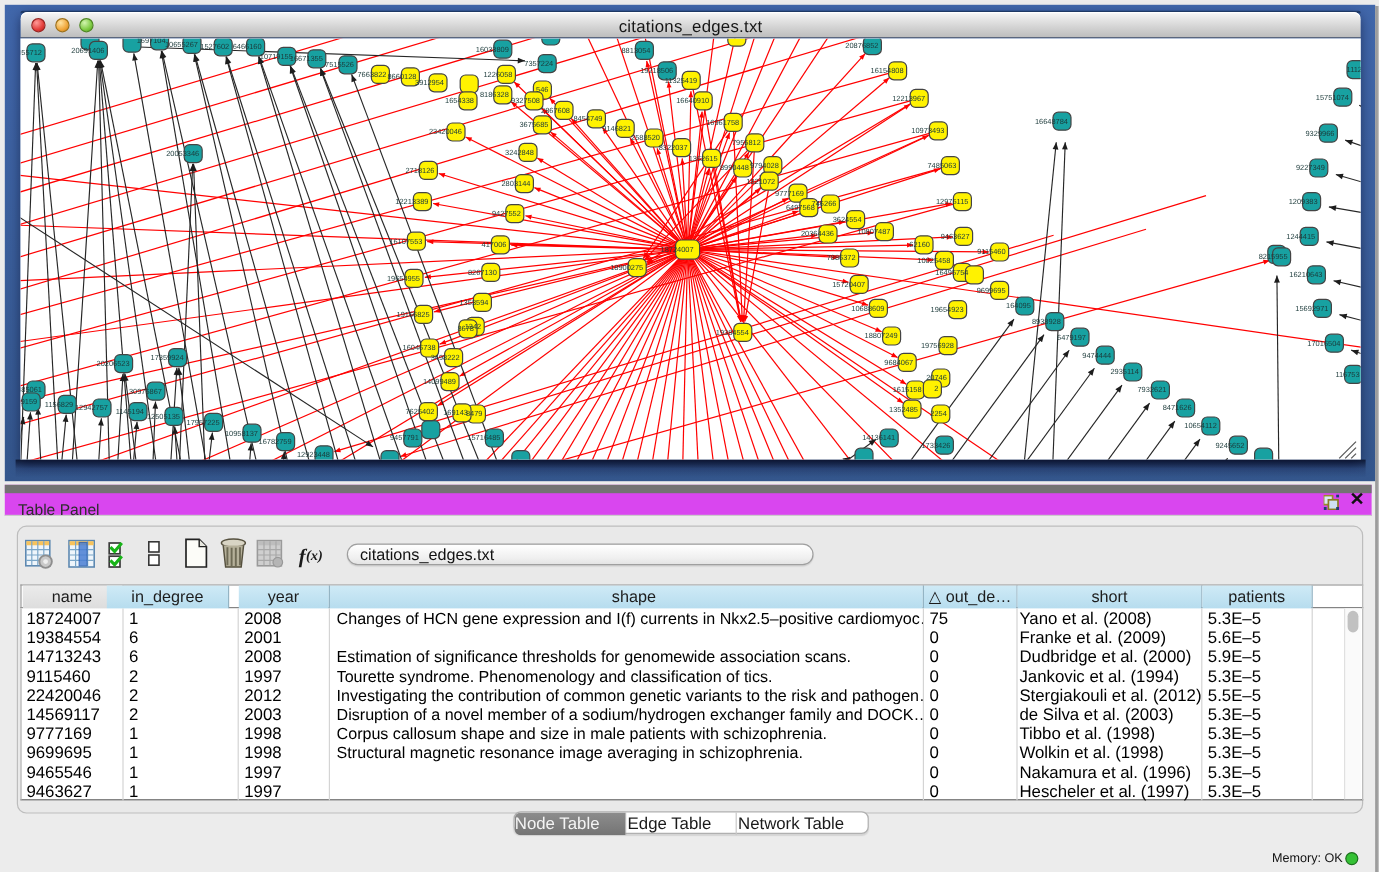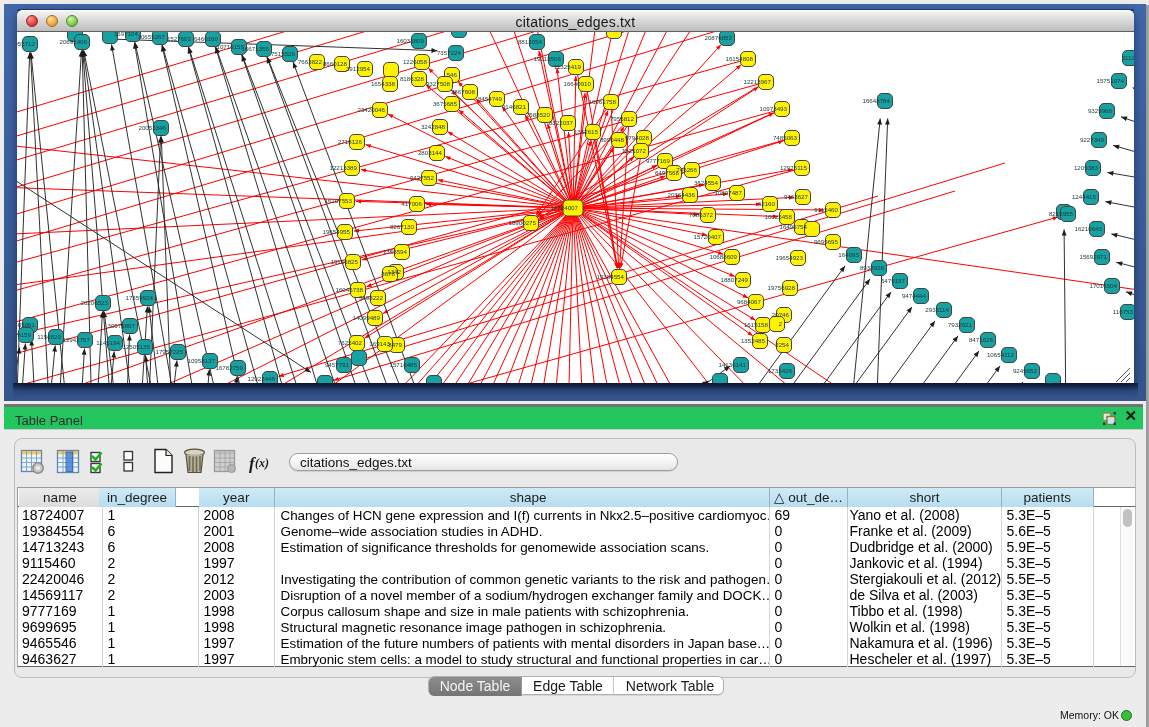--- a/index.html
+++ b/index.html
@@ -7,37 +7,37 @@
 #win{position:absolute;left:17px;top:10px;width:1117px;height:373px;border-radius:6px 6px 0 0;box-shadow:0 3px 10px rgba(5,10,40,.5)}
 #navline{position:absolute;left:17px;top:9px;width:1117px;height:1.5px;background:#23406f;border-radius:2px 2px 0 0}
 #winshadow{position:absolute;left:13px;top:383px;width:1125px;height:15px;background:linear-gradient(rgba(8,14,36,.8),rgba(25,40,85,.28) 50%,rgba(40,70,130,0) 100%)}
 #tbar{position:absolute;left:0;top:0;width:100%;height:22px;border-radius:6px 6px 0 0;background:linear-gradient(#f7f7f7,#d6d6d6 55%,#bdbdbd);border-bottom:1px solid #5f5f5f;box-shadow:inset 0 1px 0 #fff}
 .tl{position:absolute;top:4.5px;width:12px;height:12px;border-radius:50%}
 #tl1{left:8.5px;background:radial-gradient(circle at 35% 30%,#ff9a98,#e33d3a 60%,#b01e1c);border:1px solid #9a2321}
 #tl2{left:28.5px;background:radial-gradient(circle at 35% 30%,#ffe3a0,#f0a63a 60%,#c07d16);border:1px solid #9e7018}
 #tl3{left:48.5px;background:radial-gradient(circle at 35% 30%,#d2f4af,#7ecb43 60%,#4f9a1d);border:1px solid #4e8721}
 #title{position:absolute;top:3.5px;width:100%;text-align:center;font-size:14px;letter-spacing:.2px;color:#161616}
 #canvas{position:absolute;left:0;top:22px;width:1117px;height:351px;background:#fff;overflow:hidden}
-#tpstrip{position:absolute;left:4px;top:404px;width:1139px;height:26px;background:#22c55e;border-top:3px solid #737373;border-bottom:1px solid #cbcbcb}
+#tpstrip{position:absolute;left:4px;top:404px;width:1139px;height:26px;background:#d946ef;border-top:7px solid #737373;border-bottom:1px solid #cbcbcb}
 #tpstrip span{position:absolute;left:11px;top:5.5px;font-size:13px;color:#2e2e2e}
 #floatico{position:absolute;left:1103px;top:412px;width:13px;height:13px}
 #closex{position:absolute;left:1124.5px;top:407px;font-size:15px;font-weight:bold;color:#111}
 #container{position:absolute;left:14px;top:438px;width:1122px;height:240px;background:#e9e9e9;border:1px solid #bdbdbd;border-radius:8px}
 #dropdown{position:absolute;left:289px;top:452.5px;width:389px;height:18px;border:1px solid #9f9f9f;border-radius:9.5px;background:linear-gradient(#fff,#efefef 70%,#e4e4e4);font-size:13.5px;color:#111;line-height:18px;padding-left:10px;box-shadow:0 1px 1px rgba(0,0,0,.12)}
 #thead{position:absolute;left:17px;top:487px;width:1119px;height:19.5px;background:#fff;border-left:1px solid #9a9a9a;border-right:1px solid #bbb;border-top:1px solid #9a9a9a;border-bottom:1px solid #666}
 .hc{position:absolute;top:0;height:19.5px;background:linear-gradient(#cfeaf6,#b5dcee);border-right:1px solid #94b4c4;font-size:13.5px;color:#1c1c1c;text-align:center;line-height:19.5px}
 .hg{background:linear-gradient(#ebebeb,#dcdcdc);border-right:1px solid #aaa}
 #tbody{position:absolute;left:17px;top:506.5px;width:1119px;height:160px;background:#fff;border-bottom:1px solid #666;border-left:1px solid #adadad;border-right:1px solid #bbb}
 .trow{position:absolute;left:17px;width:1119px;height:16px;font-size:14px;color:#000;line-height:15px}
 .trow span{position:absolute;top:1px;white-space:nowrap}
 .vline{position:absolute;top:506.5px;height:160px;width:1px;background:#d4d4d4}
 #sbar{position:absolute;left:1120px;top:507px;width:14px;height:159px;background:#fafafa;border-left:1px solid #e0e0e0}
 #sthumb{position:absolute;left:1122.5px;top:509px;width:9px;height:18px;border-radius:4.5px;background:#c1c1c1}
 #tabs{position:absolute;left:428px;top:676px;width:296px;height:19px;border:1px solid #b0b0b0;border-radius:6px;background:#fff;box-shadow:0 1px 1px rgba(0,0,0,.1)}
-.tab{position:absolute;top:0;height:19px;font-size:14px;text-align:center;line-height:18px;color:#1a1a1a}
+.tab{position:absolute;top:0;height:19px;font-size:14px;line-height:18px;color:#1a1a1a}
 #tab1{left:0;width:93px;background:linear-gradient(#8d8d8d,#747474);color:#f4f4f4;border-radius:5px 0 0 5px;border-right:1px solid #9a9a9a}
 #tab2{left:94px;width:91px;border-right:1px solid #c9c9c9}
 #tab3{left:186px;width:110px}
 #mem{position:absolute;left:1060px;top:709px;font-size:10.5px;color:#111}
 #memdot{position:absolute;left:1121px;top:710px;width:11px;height:11px;border-radius:50%;background:#35c135;border:1px solid #1d701d}
 </style></head><body>
 <div id="desk"></div>
 <div id="rstrip"></div>
 <div id="winshadow"></div>
 <div id="navline"></div>
@@ -697,59 +697,59 @@
     <path d="M220 451v20M225 451v20M230 451v20M215 458h19M215 462.5h19M215 467h19" stroke="#a8a8a8" stroke-width="1"></path>
     <circle cx="231.5" cy="468.5" r="4" fill="#b5b5b5" stroke="#999"></circle>
   </g>
   <text x="249" y="469" font-family="Liberation Serif,serif" font-style="italic" font-weight="bold" font-size="17" fill="#1a1a1a">f</text>
   <text x="255" y="467" font-family="Liberation Serif,serif" font-style="italic" font-weight="bold" font-size="12" fill="#1a1a1a">(x)</text>
   <path d="M669 456.5l4 5h-8zM669 466.5l-4-5h8z" fill="#4a4a4a" transform="translate(0,-0.5)"></path>
 </svg>
 <div id="dropdown">citations_edges.txt</div>
 <div id="thead">
   <span class="hc hg" style="left:0.5px;width:84px">name</span>
-  <span class="hc" style="left:81px;width:77px">in_degree</span>
+  <span class="hc" style="left:71px;width:102px">in_degree</span>
   <span class="hc" style="left:181px;width:75.5px">year</span>
   <span class="hc" style="left:256.5px;width:495.5px;text-indent:13px">shape</span>
   <span class="hc" style="left:752px;width:78px">△ out_de…</span>
   <span class="hc" style="left:830px;width:154px">short</span>
   <span class="hc" style="left:984px;width:91.5px">patients</span>
 </div>
 <div id="tbody"></div>
 <div class="trow" style="top:506.5px">
 <span style="left:5px">18724007</span>
     <span style="left:90.5px">1</span>
     <span style="left:186.5px">2008</span>
     <span style="left:263.5px;width:489px;overflow:hidden;white-space:nowrap;font-size:13.4px">Changes of HCN gene expression and I(f) currents in Nkx2.5–positive cardiomyoc…</span>
-    <span style="left:757.5px">69</span>
+    <span style="left:757.5px">75</span>
     <span style="left:832.5px">Yano et al. (2008)</span>
     <span style="left:989.5px">5.3E–5</span>
   </div>
 <div class="trow" style="top:522.5px">
 <span style="left:5px">19384554</span>
     <span style="left:90.5px">6</span>
     <span style="left:186.5px">2001</span>
-    <span style="left:263.5px;width:489px;overflow:hidden;white-space:nowrap;font-size:13.4px">Genome–wide association studies in ADHD.</span>
     <span style="left:757.5px">0</span>
     <span style="left:832.5px">Franke et al. (2009)</span>
     <span style="left:989.5px">5.6E–5</span>
   </div>
 <div class="trow" style="top:538.5px">
 <span style="left:5px">14713243</span>
     <span style="left:90.5px">6</span>
     <span style="left:186.5px">2008</span>
     <span style="left:263.5px;width:489px;overflow:hidden;white-space:nowrap;font-size:13.4px">Estimation of significance thresholds for genomewide association scans.</span>
     <span style="left:757.5px">0</span>
     <span style="left:832.5px">Dudbridge et al. (2000)</span>
     <span style="left:989.5px">5.9E–5</span>
   </div>
 <div class="trow" style="top:554.5px">
 <span style="left:5px">9115460</span>
     <span style="left:90.5px">2</span>
     <span style="left:186.5px">1997</span>
+    <span style="left:263.5px;width:489px;overflow:hidden;white-space:nowrap;font-size:13.4px">Tourette syndrome. Phenomenology and classification of tics.</span>
     <span style="left:757.5px">0</span>
     <span style="left:832.5px">Jankovic et al. (1994)</span>
     <span style="left:989.5px">5.3E–5</span>
   </div>
 <div class="trow" style="top:570.5px">
 <span style="left:5px">22420046</span>
     <span style="left:90.5px">2</span>
     <span style="left:186.5px">2012</span>
     <span style="left:263.5px;width:489px;overflow:hidden;white-space:nowrap;font-size:13.4px">Investigating the contribution of common genetic variants to the risk and pathogen…</span>
     <span style="left:757.5px">0</span>
@@ -771,39 +771,37 @@
     <span style="left:186.5px">1998</span>
     <span style="left:263.5px;width:489px;overflow:hidden;white-space:nowrap;font-size:13.4px">Corpus callosum shape and size in male patients with schizophrenia.</span>
     <span style="left:757.5px">0</span>
     <span style="left:832.5px">Tibbo et al. (1998)</span>
     <span style="left:989.5px">5.3E–5</span>
   </div>
 <div class="trow" style="top:618.5px">
 <span style="left:5px">9699695</span>
     <span style="left:90.5px">1</span>
     <span style="left:186.5px">1998</span>
-    <span style="left:263.5px;width:489px;overflow:hidden;white-space:nowrap;font-size:13.4px">Structural magnetic resonance image pathogen in schizophrenia.</span>
+    <span style="left:263.5px;width:489px;overflow:hidden;white-space:nowrap;font-size:13.4px">Structural magnetic resonance image averaging in schizophrenia.</span>
     <span style="left:757.5px">0</span>
     <span style="left:832.5px">Wolkin et al. (1998)</span>
     <span style="left:989.5px">5.3E–5</span>
   </div>
 <div class="trow" style="top:634.5px">
 <span style="left:5px">9465546</span>
     <span style="left:90.5px">1</span>
     <span style="left:186.5px">1997</span>
-    <span style="left:263.5px;width:489px;overflow:hidden;white-space:nowrap;font-size:13.4px">Estimation of the future numbers of patients with mental disorders in Japan base…</span>
     <span style="left:757.5px">0</span>
     <span style="left:832.5px">Nakamura et al. (1996)</span>
     <span style="left:989.5px">5.3E–5</span>
   </div>
 <div class="trow" style="top:650.5px">
 <span style="left:5px">9463627</span>
     <span style="left:90.5px">1</span>
     <span style="left:186.5px">1997</span>
-    <span style="left:263.5px;width:489px;overflow:hidden;white-space:nowrap;font-size:13.4px">Embryonic stem cells: a model to study structural and functional properties in car…</span>
     <span style="left:757.5px">0</span>
     <span style="left:832.5px">Hescheler et al. (1997)</span>
     <span style="left:989.5px">5.3E–5</span>
   </div>
 <div class="vline" style="left:101.5px"></div>
 <div class="vline" style="left:198px"></div>
 <div class="vline" style="left:273.5px"></div>
 <div class="vline" style="left:769px"></div>
 <div class="vline" style="left:847px"></div>
 <div class="vline" style="left:1001px"></div>

